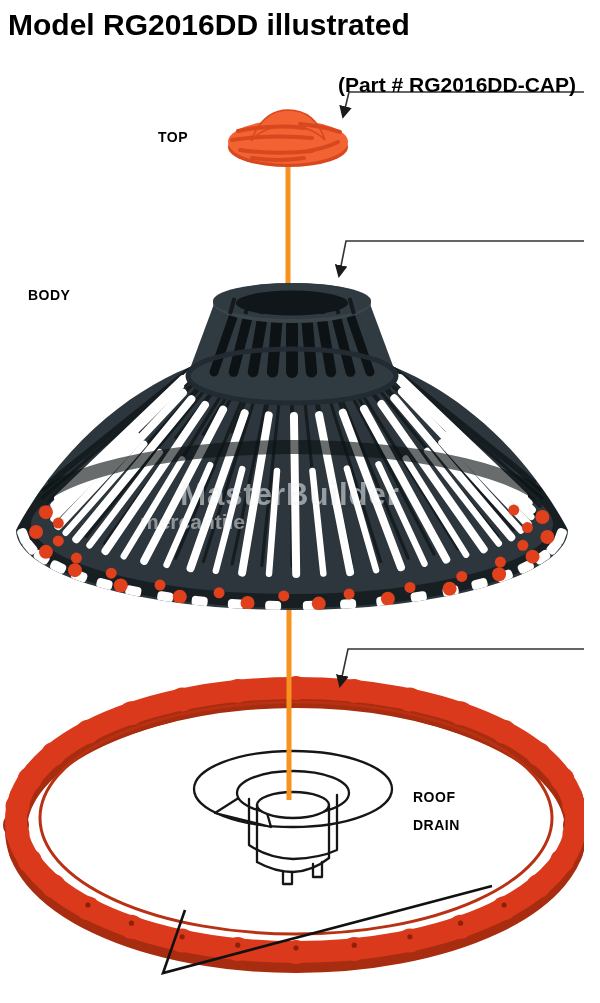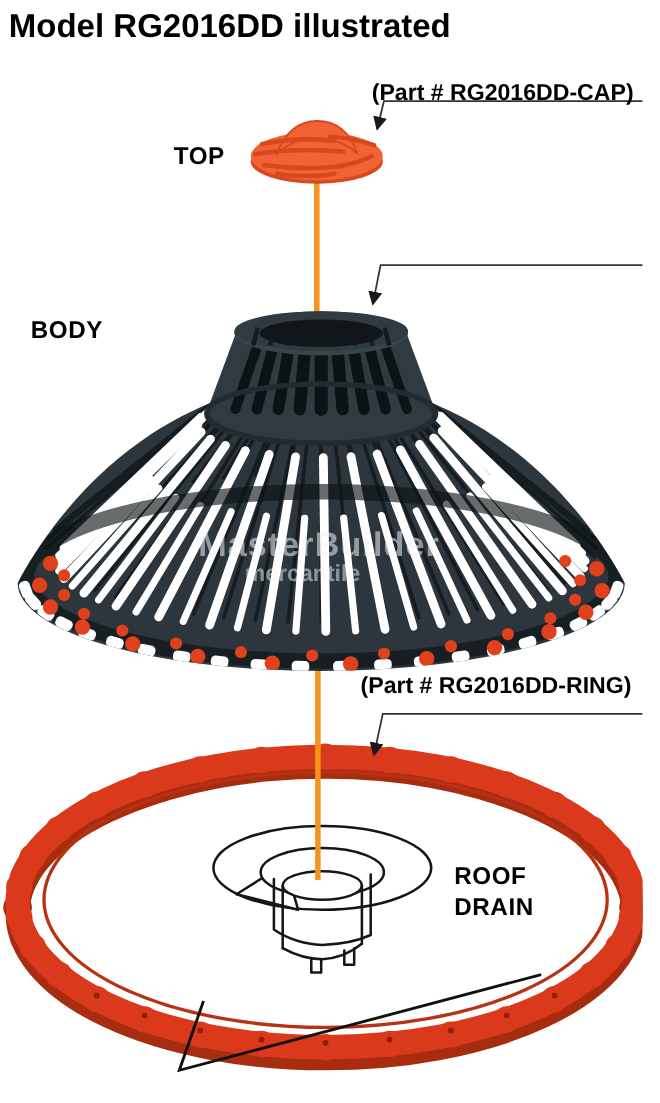--- a/index.html
+++ b/index.html
@@ -8,32 +8,32 @@
     position:relative;width:584px;height:1003px;background:#fff;overflow:hidden;
     font-family:"Liberation Sans",sans-serif;
   }
   svg{position:absolute;left:0;top:0}
   .lbl{position:absolute;font-weight:700;color:#000;white-space:nowrap;line-height:1.15}
   .title{left:8px;top:8px;font-size:30px}
   .part{font-size:21px}
   .part-cap{right:8px;top:73px}
   .part-cover{right:8px;top:210px}
   .part-ring{right:10px;top:612px}
-  .comp{font-size:22px;letter-spacing:.5px}
+  .comp{font-size:14px;letter-spacing:.5px}
   .top-lbl{left:158px;top:129px}
   .body-lbl{left:28px;top:287px}
   .mount-lbl{left:14px;top:643px;line-height:28px}
   .drain-lbl{left:413px;top:783px;line-height:28px}
   .pods-lbl{left:22px;top:978px;font-size:21px}
   .watermark{
     position:absolute;left:140px;top:477px;width:300px;text-align:center;
     font-weight:700;color:rgba(240,244,245,.55);pointer-events:none
   }
   .wm1{font-size:31px;letter-spacing:1px}
-  .wm2{font-size:21px;text-align:center;padding-right:30px;margin-top:-3px;color:rgba(240,244,245,.5)}
+  .wm2{font-size:21px;text-align:left;padding-right:30px;margin-top:-3px;color:rgba(240,244,245,.5)}
 </style>
 </head>
 <body>
 
 <div class="canvas">
 
   <svg id="art" width="600" height="1003" viewBox="0 0 600 1003">
     <defs>
       <marker id="arrow" viewBox="0 0 10 10" refX="8.5" refY="5" markerWidth="8" markerHeight="8" orient="auto">
         <path d="M0,0 L10,5 L0,10 Z" fill="#1a1a1a"></path>
@@ -323,21 +323,20 @@
     <g id="g-leaders" fill="none" stroke="#333333" stroke-width="1.6">
       <polyline points="597,92 349,92 343,117" marker-end="url(#arrow)"></polyline>
       <polyline points="597,241 346,241 339,276" marker-end="url(#arrow)"></polyline>
       <polyline points="594,649 348,649 340,686" marker-end="url(#arrow)"></polyline>
       <path d="M 185 910 L 163 973 L 492 886" stroke="#111111" stroke-width="2.6"></path>
     </g>
   </svg>
 
   <div class="lbl title">Model RG2016DD illustrated</div>
   <div class="lbl part part-cap">(Part # RG2016DD-CAP)</div>
-  <div class="lbl part part-ring">(Part # RG2016DD-RING)</div>
   <div class="lbl comp top-lbl">TOP</div>
   <div class="lbl comp body-lbl">BODY</div>
   <div class="lbl comp drain-lbl">
     <div>ROOF</div>
     <div>DRAIN</div>
   </div>
 
   <div class="watermark">
     <div class="wm1">MasterBuilder</div>
     <div class="wm2">mercantile</div>

